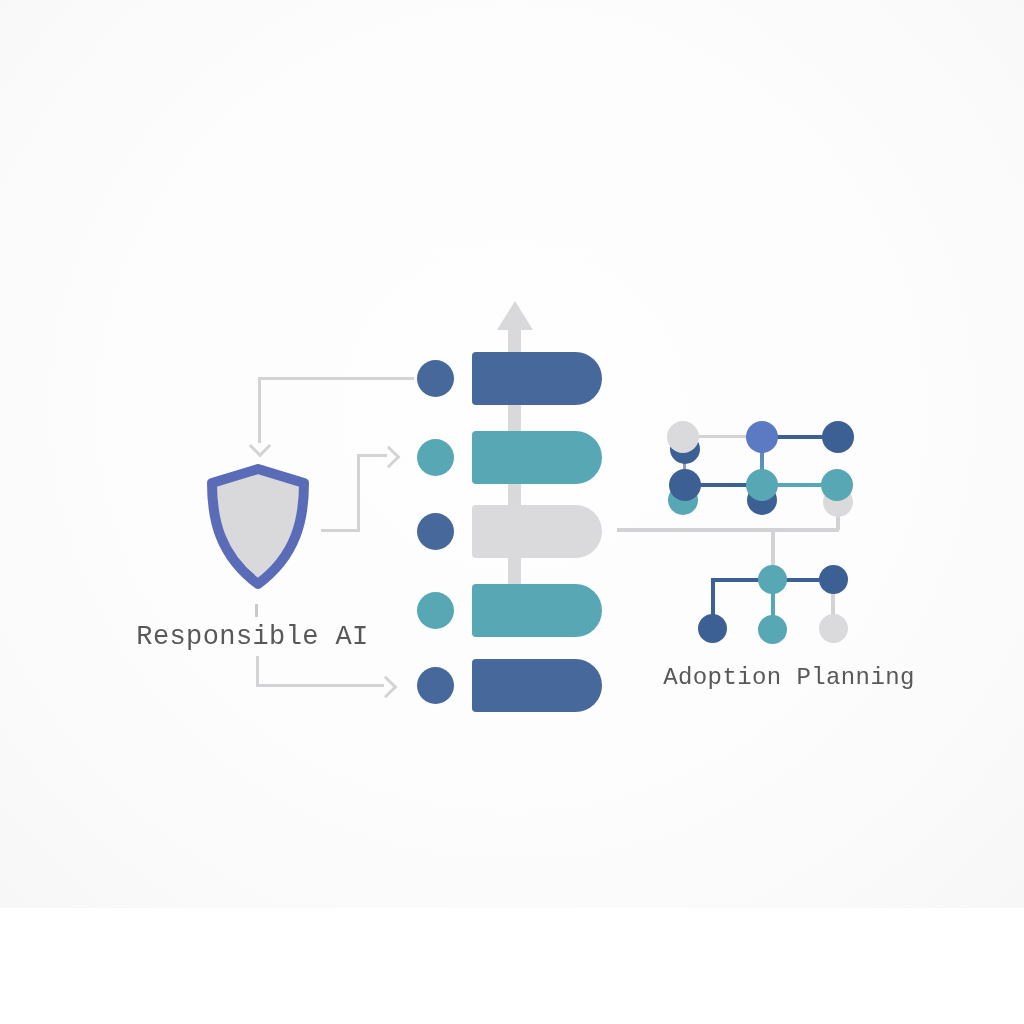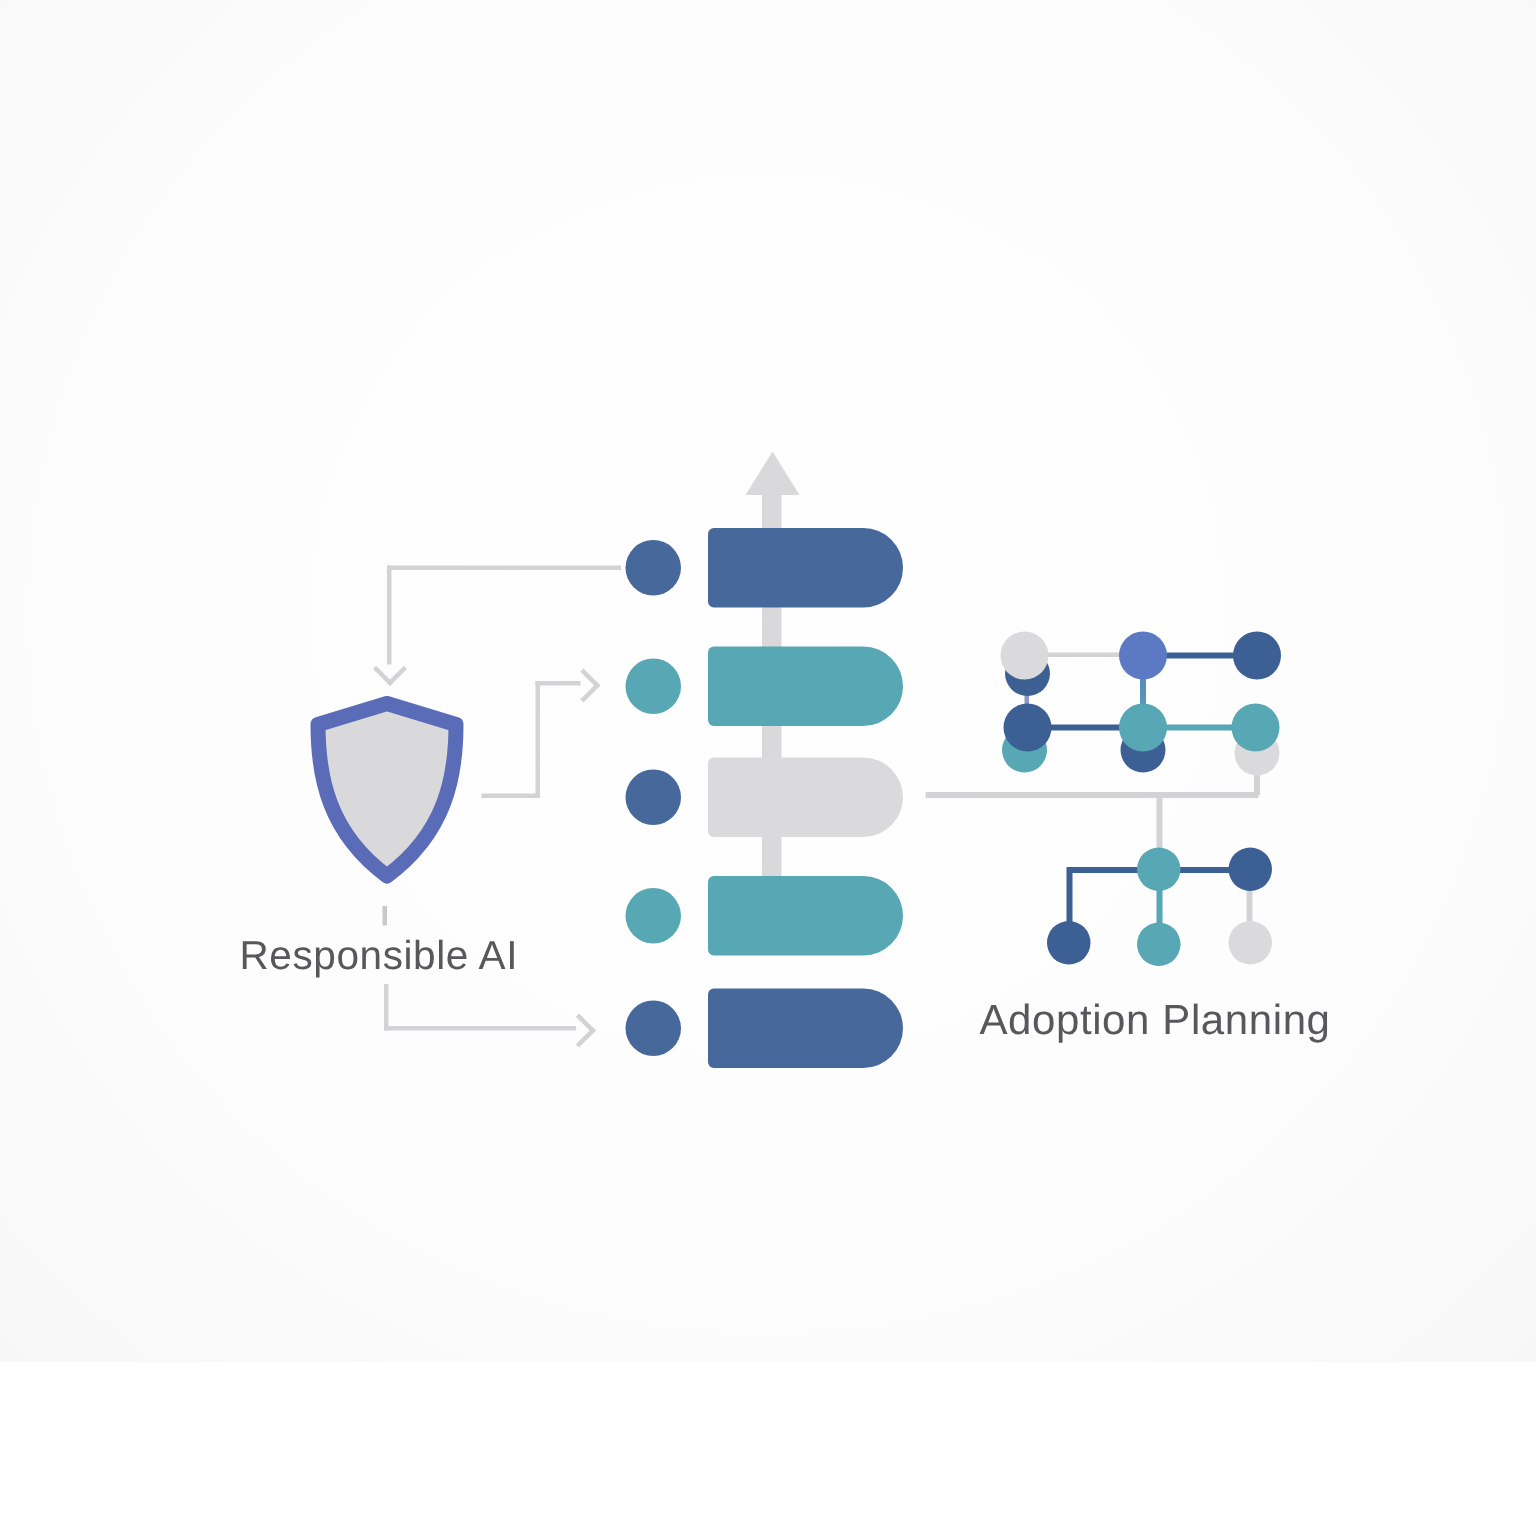--- a/index.html
+++ b/index.html
@@ -1,19 +1,19 @@
 <!DOCTYPE html>
 <html style="--blue: #46689B; --teal: #57A7B4; --navy: #3D6094; --cornflower: #5C7AC3; --shape-gray: #DADADC; --arrow-gray: #D9D9DB; --line-gray: #D3D3D6; --blue-gray: #8C99C4; --shield-border: #5A6CB8; --shield-fill: #D9D9DB; --text: #58585A;"><head>
 <meta charset="utf-8">
 <style>
   html,body{margin:0;padding:0;}
   #canvas{
     position:relative;width:1024px;height:908px;overflow:hidden;
     background:radial-gradient(ellipse at 50% 45%, #fefefe 0%, #fdfdfd 55%, #f7f7f8 100%);
-    font-family:Liberation Sans, sans-serif;
+    font-family:Liberation Mono, monospace;
   }
   .abs{position:absolute;}
   .line{position:absolute;background:var(--line-gray);}
   .label{
     position:absolute;color:var(--text);font-size:27px;letter-spacing:.4px;
     text-align:center;white-space:nowrap;
   }
   
   .chev{position:absolute;width:13px;height:13px;border-right:3px solid var(--line-gray);border-bottom:3px solid var(--line-gray);}
   .chev.down{transform:rotate(45deg);}
@@ -108,15 +108,15 @@
   <div class="nline" style="left:711px;top:578px;width:4px;height:40px;background:var(--navy);"></div>
   <div class="nline" style="left:771px;top:590px;width:4px;height:30px;background:var(--teal);"></div>
   <div class="nline" style="left:831px;top:590px;width:4px;height:28px;background:var(--line-gray);"></div>
 
   <div class="node tree" style="left:758px;top:565px;" data-color="teal"></div>
   <div class="node tree" style="left:819px;top:565px;" data-color="navy"></div>
   <div class="node tree" style="left:698px;top:614px;" data-color="navy"></div>
   <div class="node tree" style="left:758px;top:615px;" data-color="teal"></div>
   <div class="node tree" style="left:819px;top:614px;" data-color="gray"></div>
 
-  <div class="label" style="left:620px;top:664px;width:300px;font-size:28px;">Adoption Planning</div>
+  <div class="label" style="left:639px;top:664px;width:300px;font-size:24px;">Adoption Planning</div>
 
 </div>
 
 </body></html>

